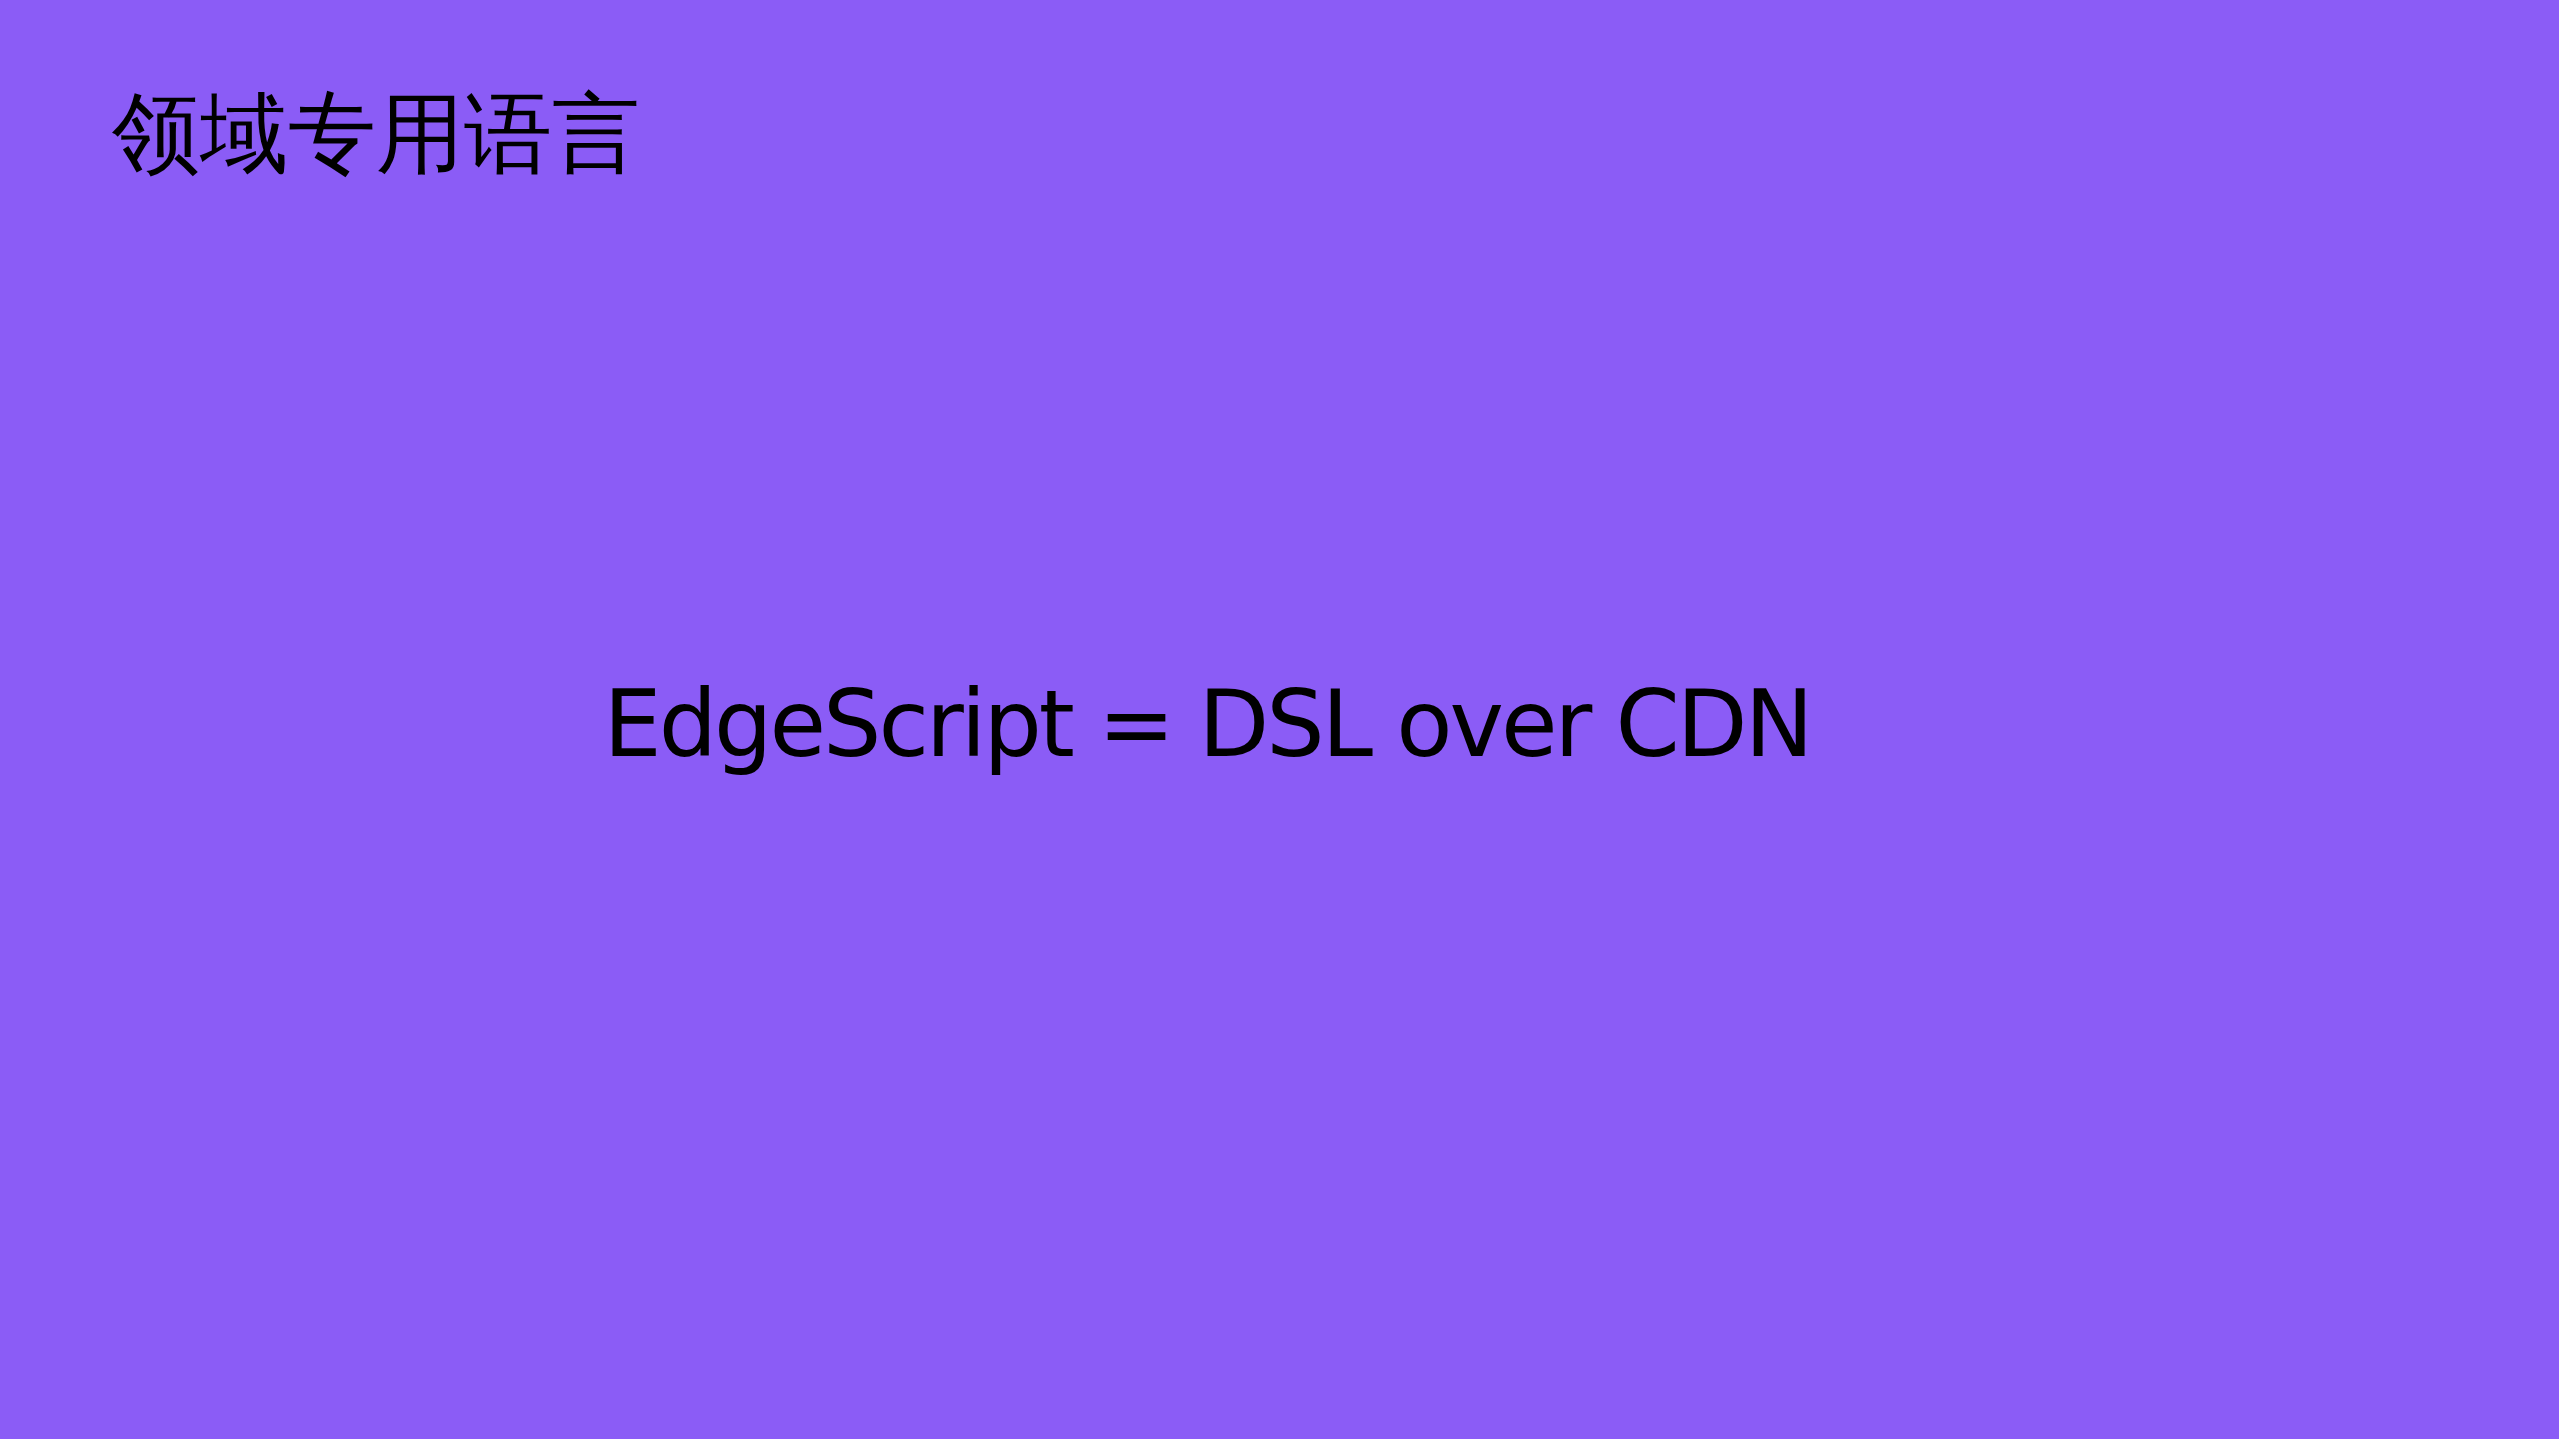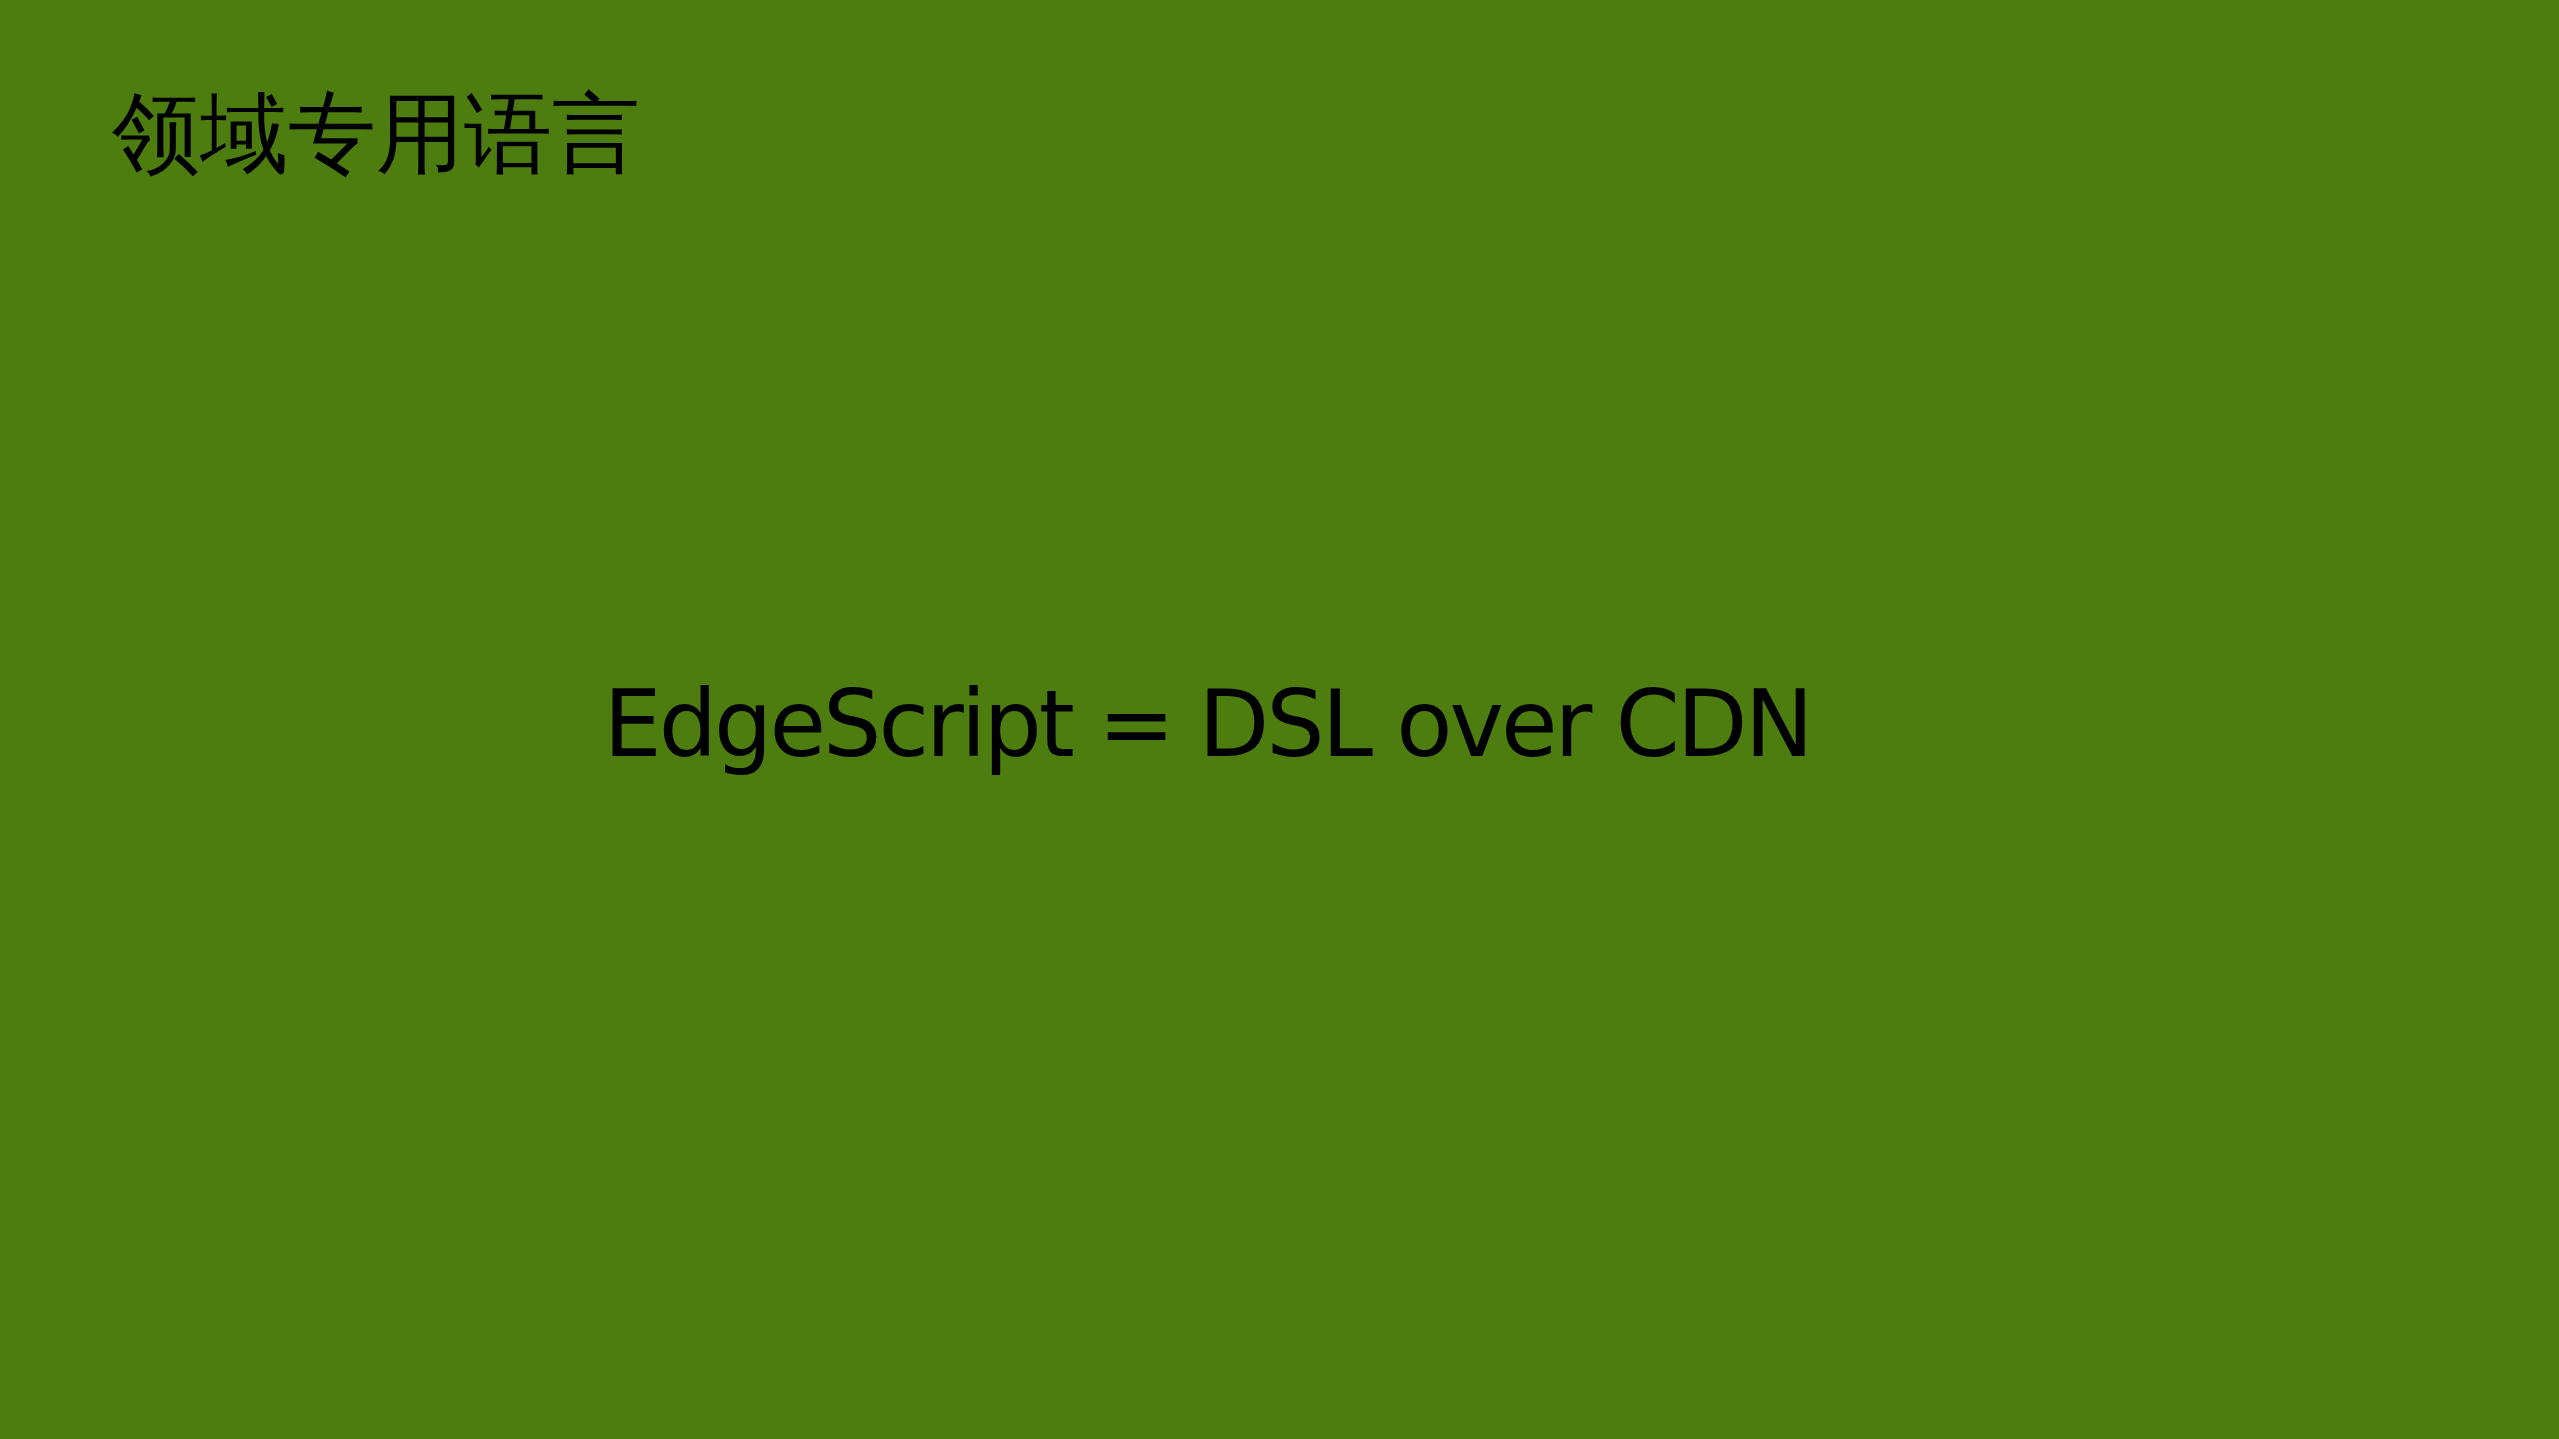--- a/index.html
+++ b/index.html
@@ -13,21 +13,21 @@
       position: relative;
       overflow: hidden;
       font-family: "DejaVu Sans", "Liberation Sans", sans-serif;
       color: #000000;
     }
     .slide {
       position: absolute;
       left: 0; top: 0;
       width: 2559px;
       height: 1439px;
-      background: #4d7c0f;
+      background: #8b5cf6;
     }
     .slide-title {
       position: absolute;
       left: 112px;
       top: 82px;
       font-size: 88px;
       line-height: 104px;
       font-weight: normal;
       letter-spacing: 0px;
       margin: 0;

